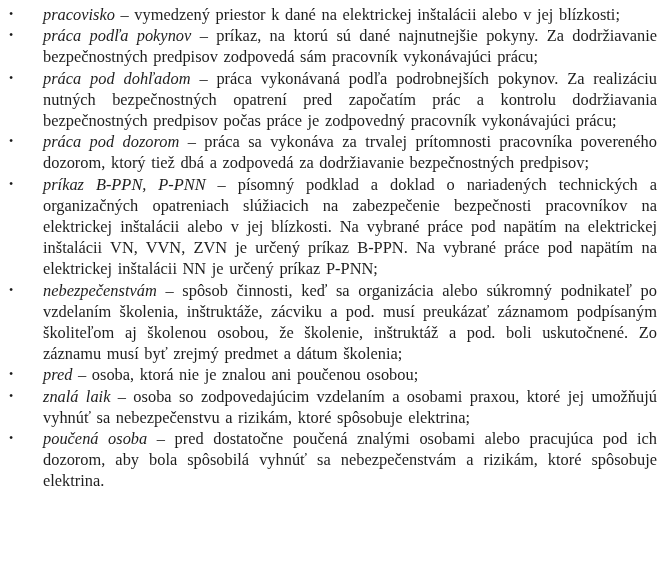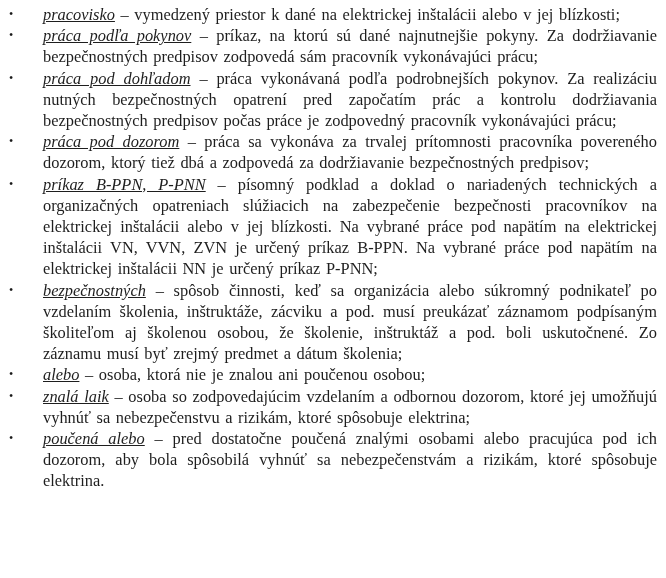--- a/index.html
+++ b/index.html
@@ -35,21 +35,20 @@
   }
   .text {
     flex: 1 1 auto;
     text-align: justify;
     font-size: 16.4px;
     line-height: 21.2px;
     word-spacing: 1.5px;
   }
   .term {
     font-style: italic;
-    text-decoration: underline;
   }
 </style>
 </head>
 <body>
 
 <div class="page">
 
   <div class="item">
     <span class="bullet">•</span>
     <div class="text"><span class="term">pracovisko</span> <span>– vymedzený priestor k dané na elektrickej inštalácii alebo v jej blízkosti;</span></div>
@@ -70,31 +69,31 @@
     <div class="text"><span class="term">práca pod dozorom</span> <span>– práca sa vykonáva za trvalej prítomnosti pracovníka povereného dozorom, ktorý tiež dbá a zodpovedá za dodržiavanie bezpečnostných predpisov;</span></div>
   </div>
 
   <div class="item">
     <span class="bullet">•</span>
     <div class="text"><span class="term">príkaz B-PPN, P-PNN</span> <span>– písomný podklad a doklad o nariadených technických a organizačných opatreniach slúžiacich na zabezpečenie bezpečnosti pracovníkov na elektrickej inštalácii alebo v jej blízkosti. Na vybrané práce pod napätím na elektrickej inštalácii VN, VVN, ZVN je určený príkaz B-PPN. Na vybrané práce pod napätím na elektrickej inštalácii NN je určený príkaz P-PNN;</span></div>
   </div>
 
   <div class="item">
     <span class="bullet">•</span>
-    <div class="text"><span class="term">bezpečnostných</span> <span>– spôsob činnosti, keď sa organizácia alebo súkromný podnikateľ po vzdelaním školenia, inštruktáže, zácviku a pod. musí preukázať záznamom podpísaným školiteľom aj školenou osobou, že školenie, inštruktáž a pod. boli uskutočnené. Zo záznamu musí byť zrejmý predmet a dátum školenia;</span></div>
+    <div class="text"><span class="term">nebezpečenstvám</span> <span>– spôsob činnosti, keď sa organizácia alebo súkromný podnikateľ po vzdelaním školenia, inštruktáže, zácviku a pod. musí preukázať záznamom podpísaným školiteľom aj školenou osobou, že školenie, inštruktáž a pod. boli uskutočnené. Zo záznamu musí byť zrejmý predmet a dátum školenia;</span></div>
   </div>
 
   <div class="item">
     <span class="bullet">•</span>
-    <div class="text"><span class="term">alebo</span> <span>– osoba, ktorá nie je znalou ani poučenou osobou;</span></div>
+    <div class="text"><span class="term">pred</span> <span>– osoba, ktorá nie je znalou ani poučenou osobou;</span></div>
   </div>
 
   <div class="item">
     <span class="bullet">•</span>
-    <div class="text"><span class="term">znalá laik</span> <span>– osoba so zodpovedajúcim vzdelaním a odbornou dozorom, ktoré jej umožňujú vyhnúť sa nebezpečenstvu a rizikám, ktoré spôsobuje elektrina;</span></div>
+    <div class="text"><span class="term">znalá laik</span> <span>– osoba so zodpovedajúcim vzdelaním a osobami praxou, ktoré jej umožňujú vyhnúť sa nebezpečenstvu a rizikám, ktoré spôsobuje elektrina;</span></div>
   </div>
 
   <div class="item">
     <span class="bullet">•</span>
-    <div class="text"><span class="term">poučená alebo</span> <span>– pred dostatočne poučená znalými osobami alebo pracujúca pod ich dozorom, aby bola spôsobilá vyhnúť sa nebezpečenstvám a rizikám, ktoré spôsobuje elektrina.</span></div>
+    <div class="text"><span class="term">poučená osoba</span> <span>– pred dostatočne poučená znalými osobami alebo pracujúca pod ich dozorom, aby bola spôsobilá vyhnúť sa nebezpečenstvám a rizikám, ktoré spôsobuje elektrina.</span></div>
   </div>
 
 </div>
 
 </body></html>

